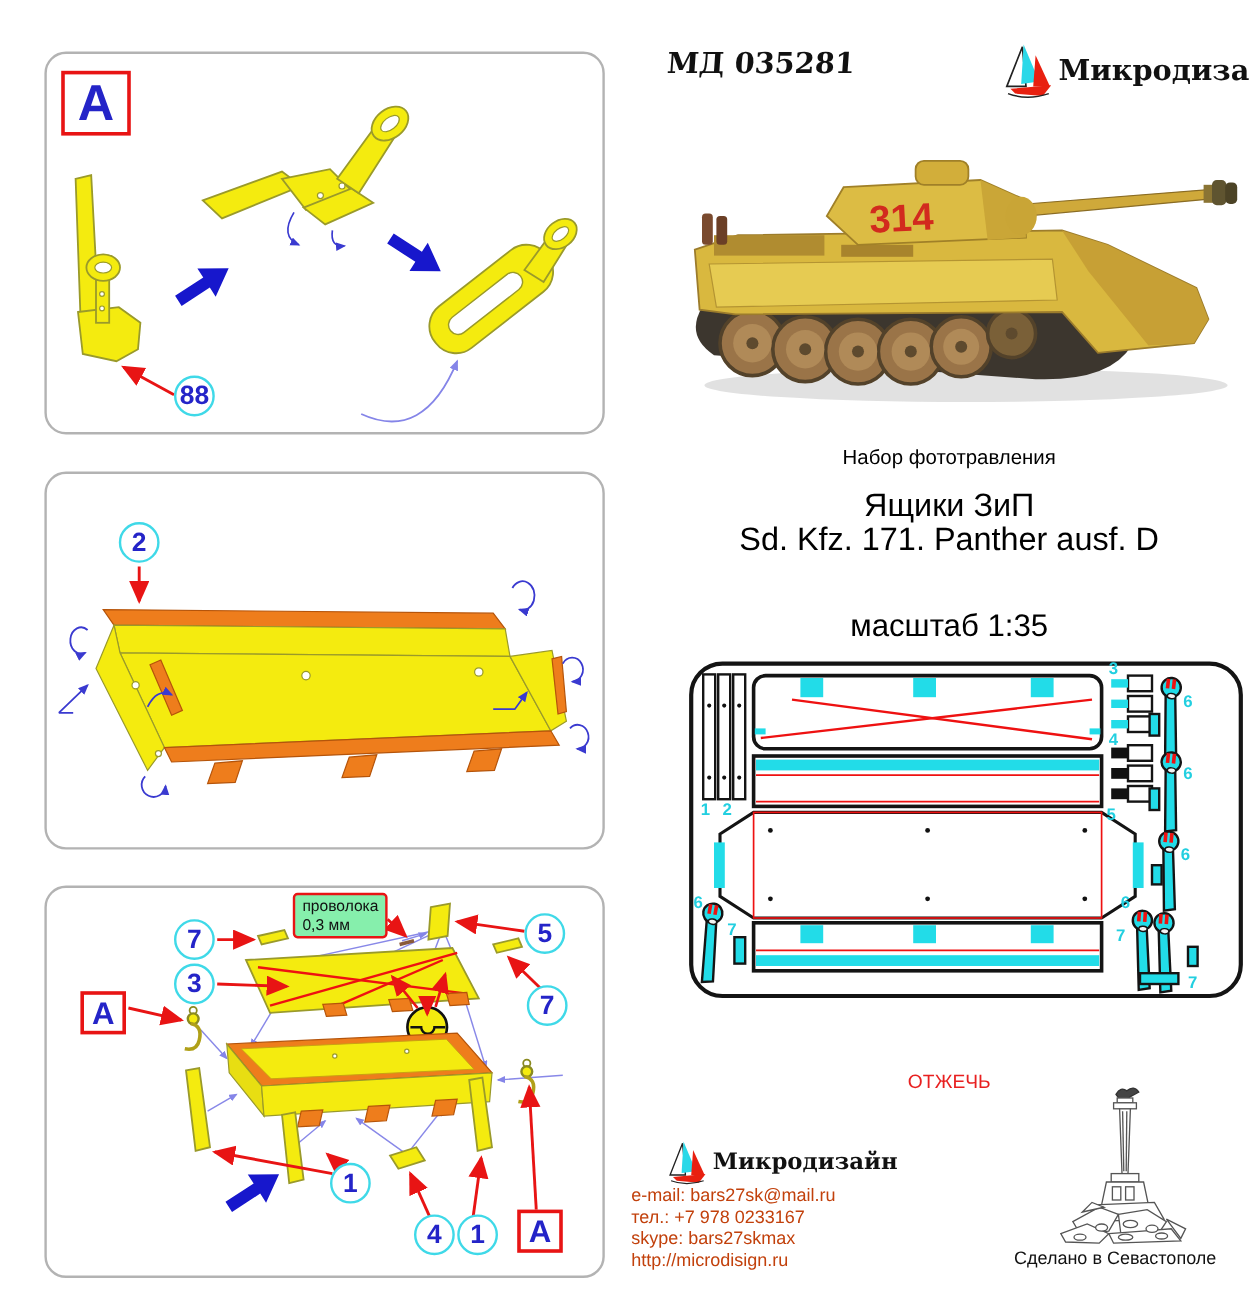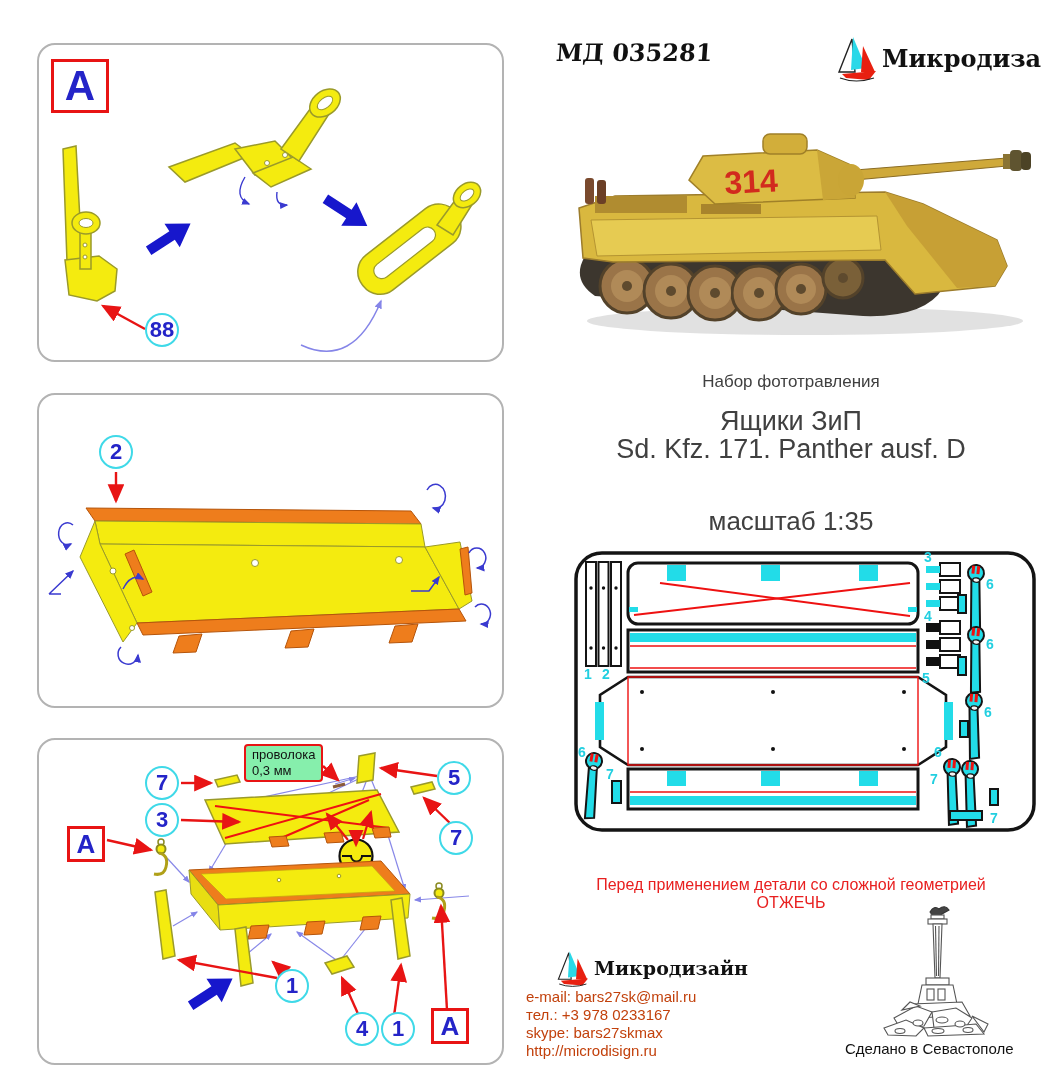--- a/index.html
+++ b/index.html
@@ -10,21 +10,21 @@
   .cnum{position:absolute;width:30px;height:30px;border:2.5px solid #3fd9e8;border-radius:50%;
         color:#2424c8;font-size:22px;font-weight:bold;display:flex;align-items:center;justify-content:center;
         background:#fff;line-height:1;}
   .abox{position:absolute;border:3px solid #e81414;color:#2424c8;font-weight:bold;background:#fff;
         display:flex;align-items:center;justify-content:center;line-height:1;}
   .abox.big{width:52px;height:48px;font-size:42px;}
   .abox.small{width:32px;height:30px;font-size:26px;}
   .wirebox{position:absolute;border:2px solid #e81414;border-radius:4px;background:#86efac;
            font-size:13px;color:#111;padding:1px 6px 2px 6px;line-height:1.2;}
   .brandtext{font-family:"DejaVu Serif",serif;font-weight:bold;color:#111;}
-  .rc-center{position:absolute;left:540px;width:502px;text-align:center;color:#404040;}
+  .rc-center{position:absolute;left:540px;width:502px;text-align:center;color:#000000;}
   .warn{position:absolute;left:540px;width:502px;text-align:center;color:#e82020;font-size:16px;}
   .contact-line{position:absolute;left:526px;font-size:15px;color:#c2410c;}
   .fretnum{position:absolute;color:#22cfe0;font-weight:bold;font-size:14px;line-height:1;}
   .fretlabel{position:absolute;color:#22cfe0;font-weight:bold;font-size:18px;line-height:1;}
 </style>
 </head>
 <body>
 
 <div id="sheet">
 
@@ -430,33 +430,32 @@
   <span class="fretnum" style="left:922px;top:671px;">5</span>
   <span class="fretnum" style="left:986px;top:577px;">6</span>
   <span class="fretnum" style="left:986px;top:637px;">6</span>
   <span class="fretnum" style="left:984px;top:705px;">6</span>
   <span class="fretnum" style="left:934px;top:745px;">6</span>
   <span class="fretnum" style="left:578px;top:745px;">6</span>
   <span class="fretnum" style="left:606px;top:767px;">7</span>
   <span class="fretnum" style="left:930px;top:772px;">7</span>
   <span class="fretnum" style="left:990px;top:811px;">7</span>
 
-  <div class="warn" style="top:876px;">Перед применением детали со сложной геометрией</div>
   <div class="warn" style="top:894px;">ОТЖЕЧЬ</div>
 
   <svg class="abs" style="left:556px;top:948px;" width="32" height="40" viewBox="0 0 40 48">
     <polygon points="3,38 16,5 19,38" fill="#fff" stroke="#222" stroke-width="1.4"></polygon>
     <polygon points="17,3 30,34 15,36" fill="#2ad8e8"></polygon>
     <polygon points="27,12 39,38 25,38" fill="#e82010"></polygon>
     <polygon points="6,40 40,37 33,46 10,44" fill="#e82010"></polygon>
     <path d="M 4,44 q 16,6 34,0" fill="none" stroke="#222" stroke-width="1.2"></path>
   </svg>
   <div class="abs brandtext" style="left:594px;top:957px;font-size:19px;">Микродизайн</div>
   <div class="contact-line" style="top:988px;">e-mail: bars27sk@mail.ru</div>
-  <div class="contact-line" style="top:1006px;">тел.: +3 978 0233167</div>
+  <div class="contact-line" style="top:1006px;">тел.: +7 978 0233167</div>
   <div class="contact-line" style="top:1024px;">skype: bars27skmax</div>
   <div class="contact-line" style="top:1042px;">http://microdisign.ru</div>
 
   <svg class="abs" style="left:872px;top:902px;" width="130" height="138" viewBox="0 0 130 138">
     <g stroke="#555" stroke-width="1.1" fill="#fff">
       <path d="M 58,10 q 4,-7 9,-3 q 6,-5 10,1 l -7,4 q -5,4 -9,2 z" fill="#444" stroke="#333"></path>
       <rect x="59" y="13" width="13" height="4"></rect>
       <rect x="56" y="17" width="19" height="5"></rect>
       <polygon points="61,22 70,22 68,76 63,76"></polygon>
       <line x1="63.5" y1="24" x2="64.5" y2="74"></line>

